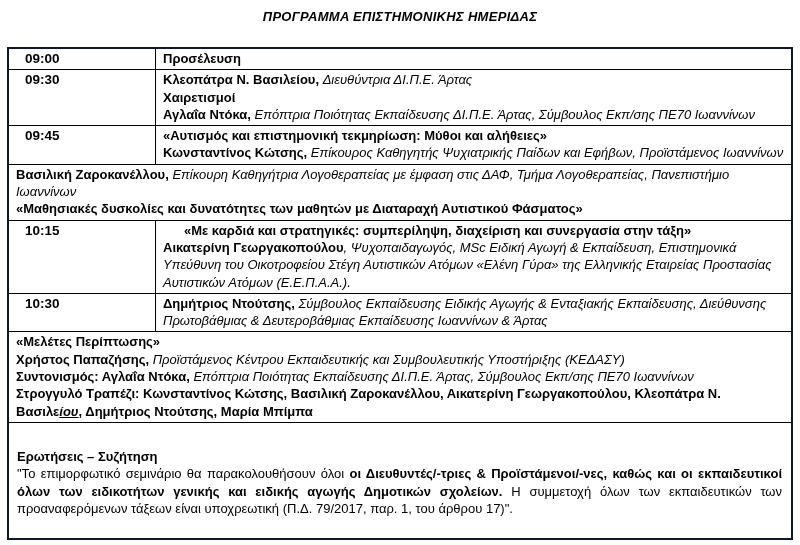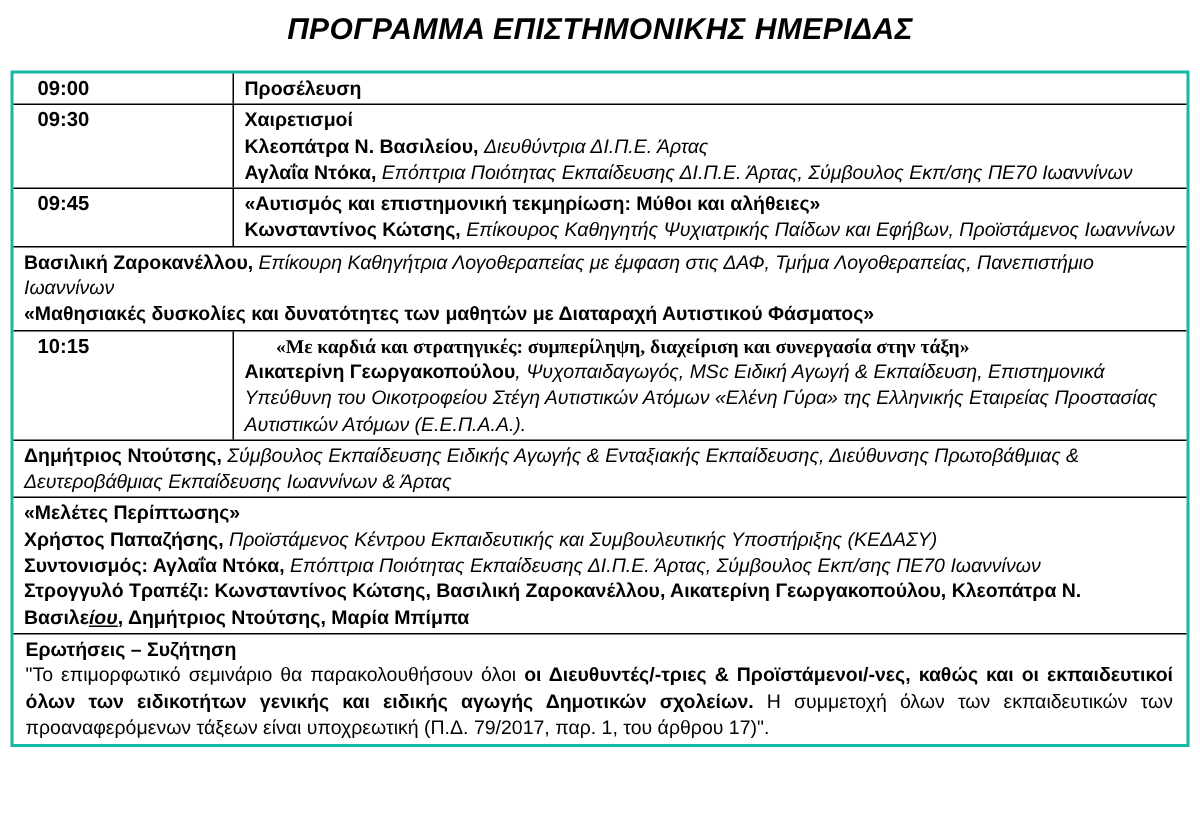--- a/index.html
+++ b/index.html
@@ -3,43 +3,43 @@
 <meta charset="utf-8">
 <style>
   html,body{margin:0;padding:0;}
   body{
     width:800px;height:545px;background:#ffffff;color:#000;
     font-family:"Liberation Sans","DejaVu Sans",sans-serif;
     position:relative;overflow:hidden;
   }
   .doc-title{
     text-align:center;font-weight:700;font-style:italic;
-    font-size:20px;padding-top:9px;letter-spacing:.3px;
+    font-size:13px;padding-top:9px;letter-spacing:.3px;
   }
   .program-table{
     position:absolute;left:7px;top:47px;width:786px;
-    border:2px solid #14b8a6;box-sizing:border-box;
+    border:2px solid #0f172a;box-sizing:border-box;
     font-size:13px;line-height:17.3px;background:#fff;
   }
   .program-table > div + div{border-top:1.5px solid #000;}
   .t-row{display:flex;align-items:stretch;}
   .time-cell{
     flex:0 0 147px;box-sizing:border-box;
     border-right:1.5px solid #000;
     padding:1px 4px 2px 16px;font-weight:700;font-size:13.5px;
   }
   .content-cell{flex:1;min-width:0;padding:1px 6px 2px 7px;}
   .line{white-space:normal;}
-  .line.indent{padding-left:21px;font-family:Liberation Serif, serif;}
+  .line.indent{padding-left:21px;}
   .s-b{font-weight:700;}
   .s-i{font-style:italic;}
   .s-bi{font-weight:700;font-style:italic;text-decoration:underline;}
   .s-r{font-weight:400;}
   .footer-row{display:block;}
-  .footer-cell{padding:1px 9px 3px 8px;}
+  .footer-cell{padding:1px 9px 21px 8px;margin-top:24px;}
   .footer-heading{font-weight:700;}
   .footer-paragraph{margin:0;text-align:justify;}
   
   .squiggle{position:relative;display:inline-block;}
   .squiggle::after{
     content:"";position:absolute;left:17px;bottom:-2px;width:14px;height:4px;
     background-image:radial-gradient(circle at 2.5px 0px,
       rgba(0,0,0,0) 1.5px,#e8433f 1.6px,#e8433f 2.6px,rgba(0,0,0,0) 2.7px);
     background-size:5px 4px;background-repeat:repeat-x;
   }
@@ -54,22 +54,22 @@
 
     <div class="t-row">
         <div class="time-cell"><span>09:00</span></div>
         <div class="content-cell">
           <div class="line"><span class="s-b">Προσέλευση</span></div>
         </div>
       </div>
       <div class="t-row">
         <div class="time-cell"><span>09:30</span></div>
         <div class="content-cell">
+          <div class="line"><span class="s-b">Κλεοπάτρα Ν. Βασιλείου, </span><span class="s-i">Διευθύντρια ΔΙ.Π.Ε. Άρτας</span></div>
           <div class="line"><span class="s-b">Χαιρετισμοί</span></div>
-          <div class="line"><span class="s-b">Κλεοπάτρα Ν. Βασιλείου, </span><span class="s-i">Διευθύντρια ΔΙ.Π.Ε. Άρτας</span></div>
           <div class="line"><span class="s-b">Αγλαΐα Ντόκα, </span><span class="s-i">Επόπτρια Ποιότητας Εκπαίδευσης ΔΙ.Π.Ε. Άρτας, Σύμβουλος Εκπ/σης ΠΕ70 Ιωαννίνων</span></div>
         </div>
       </div>
       <div class="t-row">
         <div class="time-cell"><span>09:45</span></div>
         <div class="content-cell">
           <div class="line"><span class="s-b">«Αυτισμός και επιστημονική τεκμηρίωση: Μύθοι και αλήθειες»</span></div>
           <div class="line"><span class="s-b">Κωνσταντίνος Κώτσης, </span><span class="s-i">Επίκουρος Καθηγητής Ψυχιατρικής Παίδων και Εφήβων, Προϊστάμενος Ιωαννίνων</span></div>
         </div>
       </div>
@@ -80,20 +80,21 @@
         </div>
       </div>
       <div class="t-row">
         <div class="time-cell"><span>10:15</span></div>
         <div class="content-cell">
           <div class="line indent"><span class="s-b">«Με καρδιά και στρατηγικές: συμπερίληψη, διαχείριση και συνεργασία στην τάξη»</span></div>
           <div class="line"><span class="s-b">Αικατερίνη Γεωργακοπούλου</span><span class="s-i">, Ψυχοπαιδαγωγός, MSc Ειδική Αγωγή &amp; Εκπαίδευση, Επιστημονικά Υπεύθυνη του Οικοτροφείου Στέγη Αυτιστικών Ατόμων «Ελένη Γύρα» της Ελληνικής Εταιρείας Προστασίας Αυτιστικών Ατόμων (Ε.Ε.Π.Α.Α.).</span></div>
         </div>
       </div>
       <div class="t-row">
+        <div class="time-cell"><span>10:30</span></div>
         <div class="content-cell">
           <div class="line"><span class="s-b">Δημήτριος Ντούτσης, </span><span class="s-i">Σύμβουλος Εκπαίδευσης Ειδικής Αγωγής &amp; Ενταξιακής Εκπαίδευσης, Διεύθυνσης Πρωτοβάθμιας &amp; Δευτεροβάθμιας Εκπαίδευσης Ιωαννίνων &amp; Άρτας</span></div>
         </div>
       </div>
       <div class="t-row">
         <div class="content-cell">
           <div class="line"><span class="s-b">«Μελέτες Περίπτωσης»</span></div>
           <div class="line"><span class="s-b">Χρήστος Παπαζήσης, </span><span class="s-i">Προϊστάμενος Κέντρου Εκπαιδευτικής και Συμβουλευτικής Υποστήριξης (ΚΕΔΑΣΥ)</span></div>
           <div class="line"><span class="s-b">Συντονισμός: Αγλαΐα Ντόκα, </span><span class="s-i">Επόπτρια Ποιότητας Εκπαίδευσης ΔΙ.Π.Ε. Άρτας, Σύμβουλος Εκπ/σης ΠΕ70 Ιωαννίνων</span></div>
           <div class="line"><span class="s-b">Στρογγυλό Τραπέζι: Κωνσταντίνος Κώτσης, Βασιλική Ζαροκανέλλου, Αικατερίνη Γεωργακοπούλου, Κλεοπάτρα Ν. Βασιλε</span><span class="s-bi">ίου</span><span class="s-b">, Δημήτριος Ντούτσης, Μαρία Μπίμπα</span></div>

